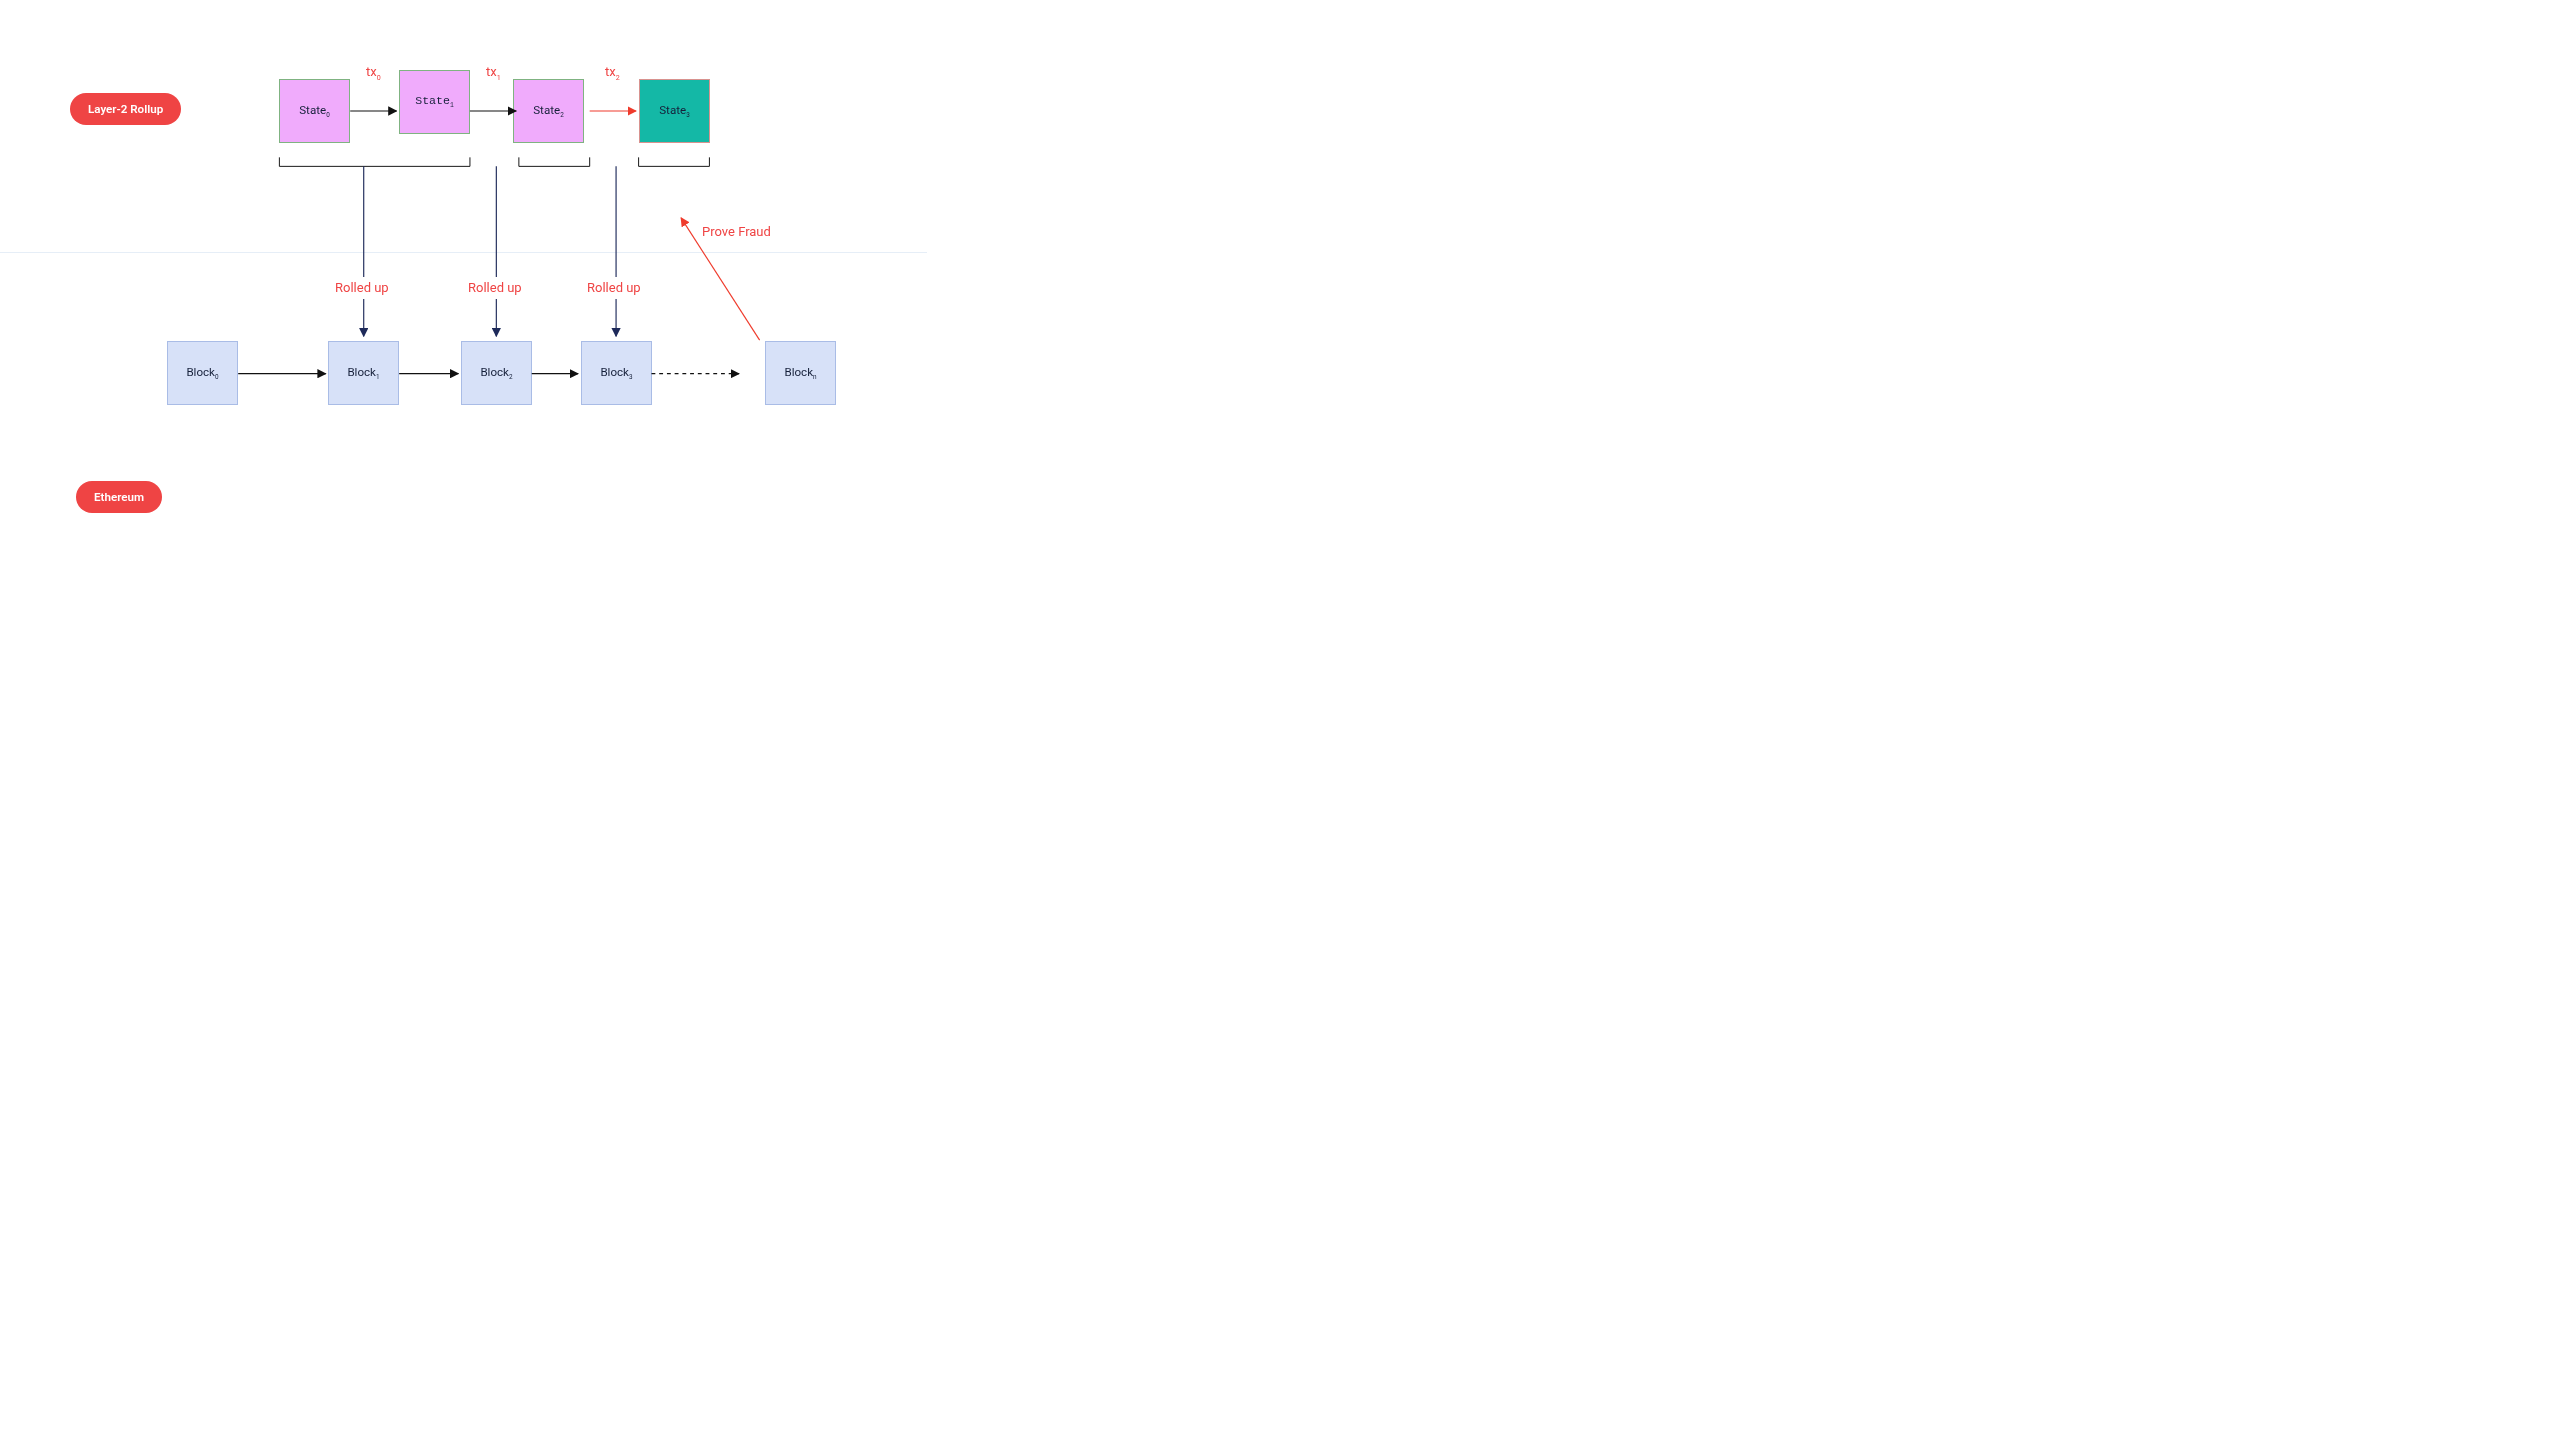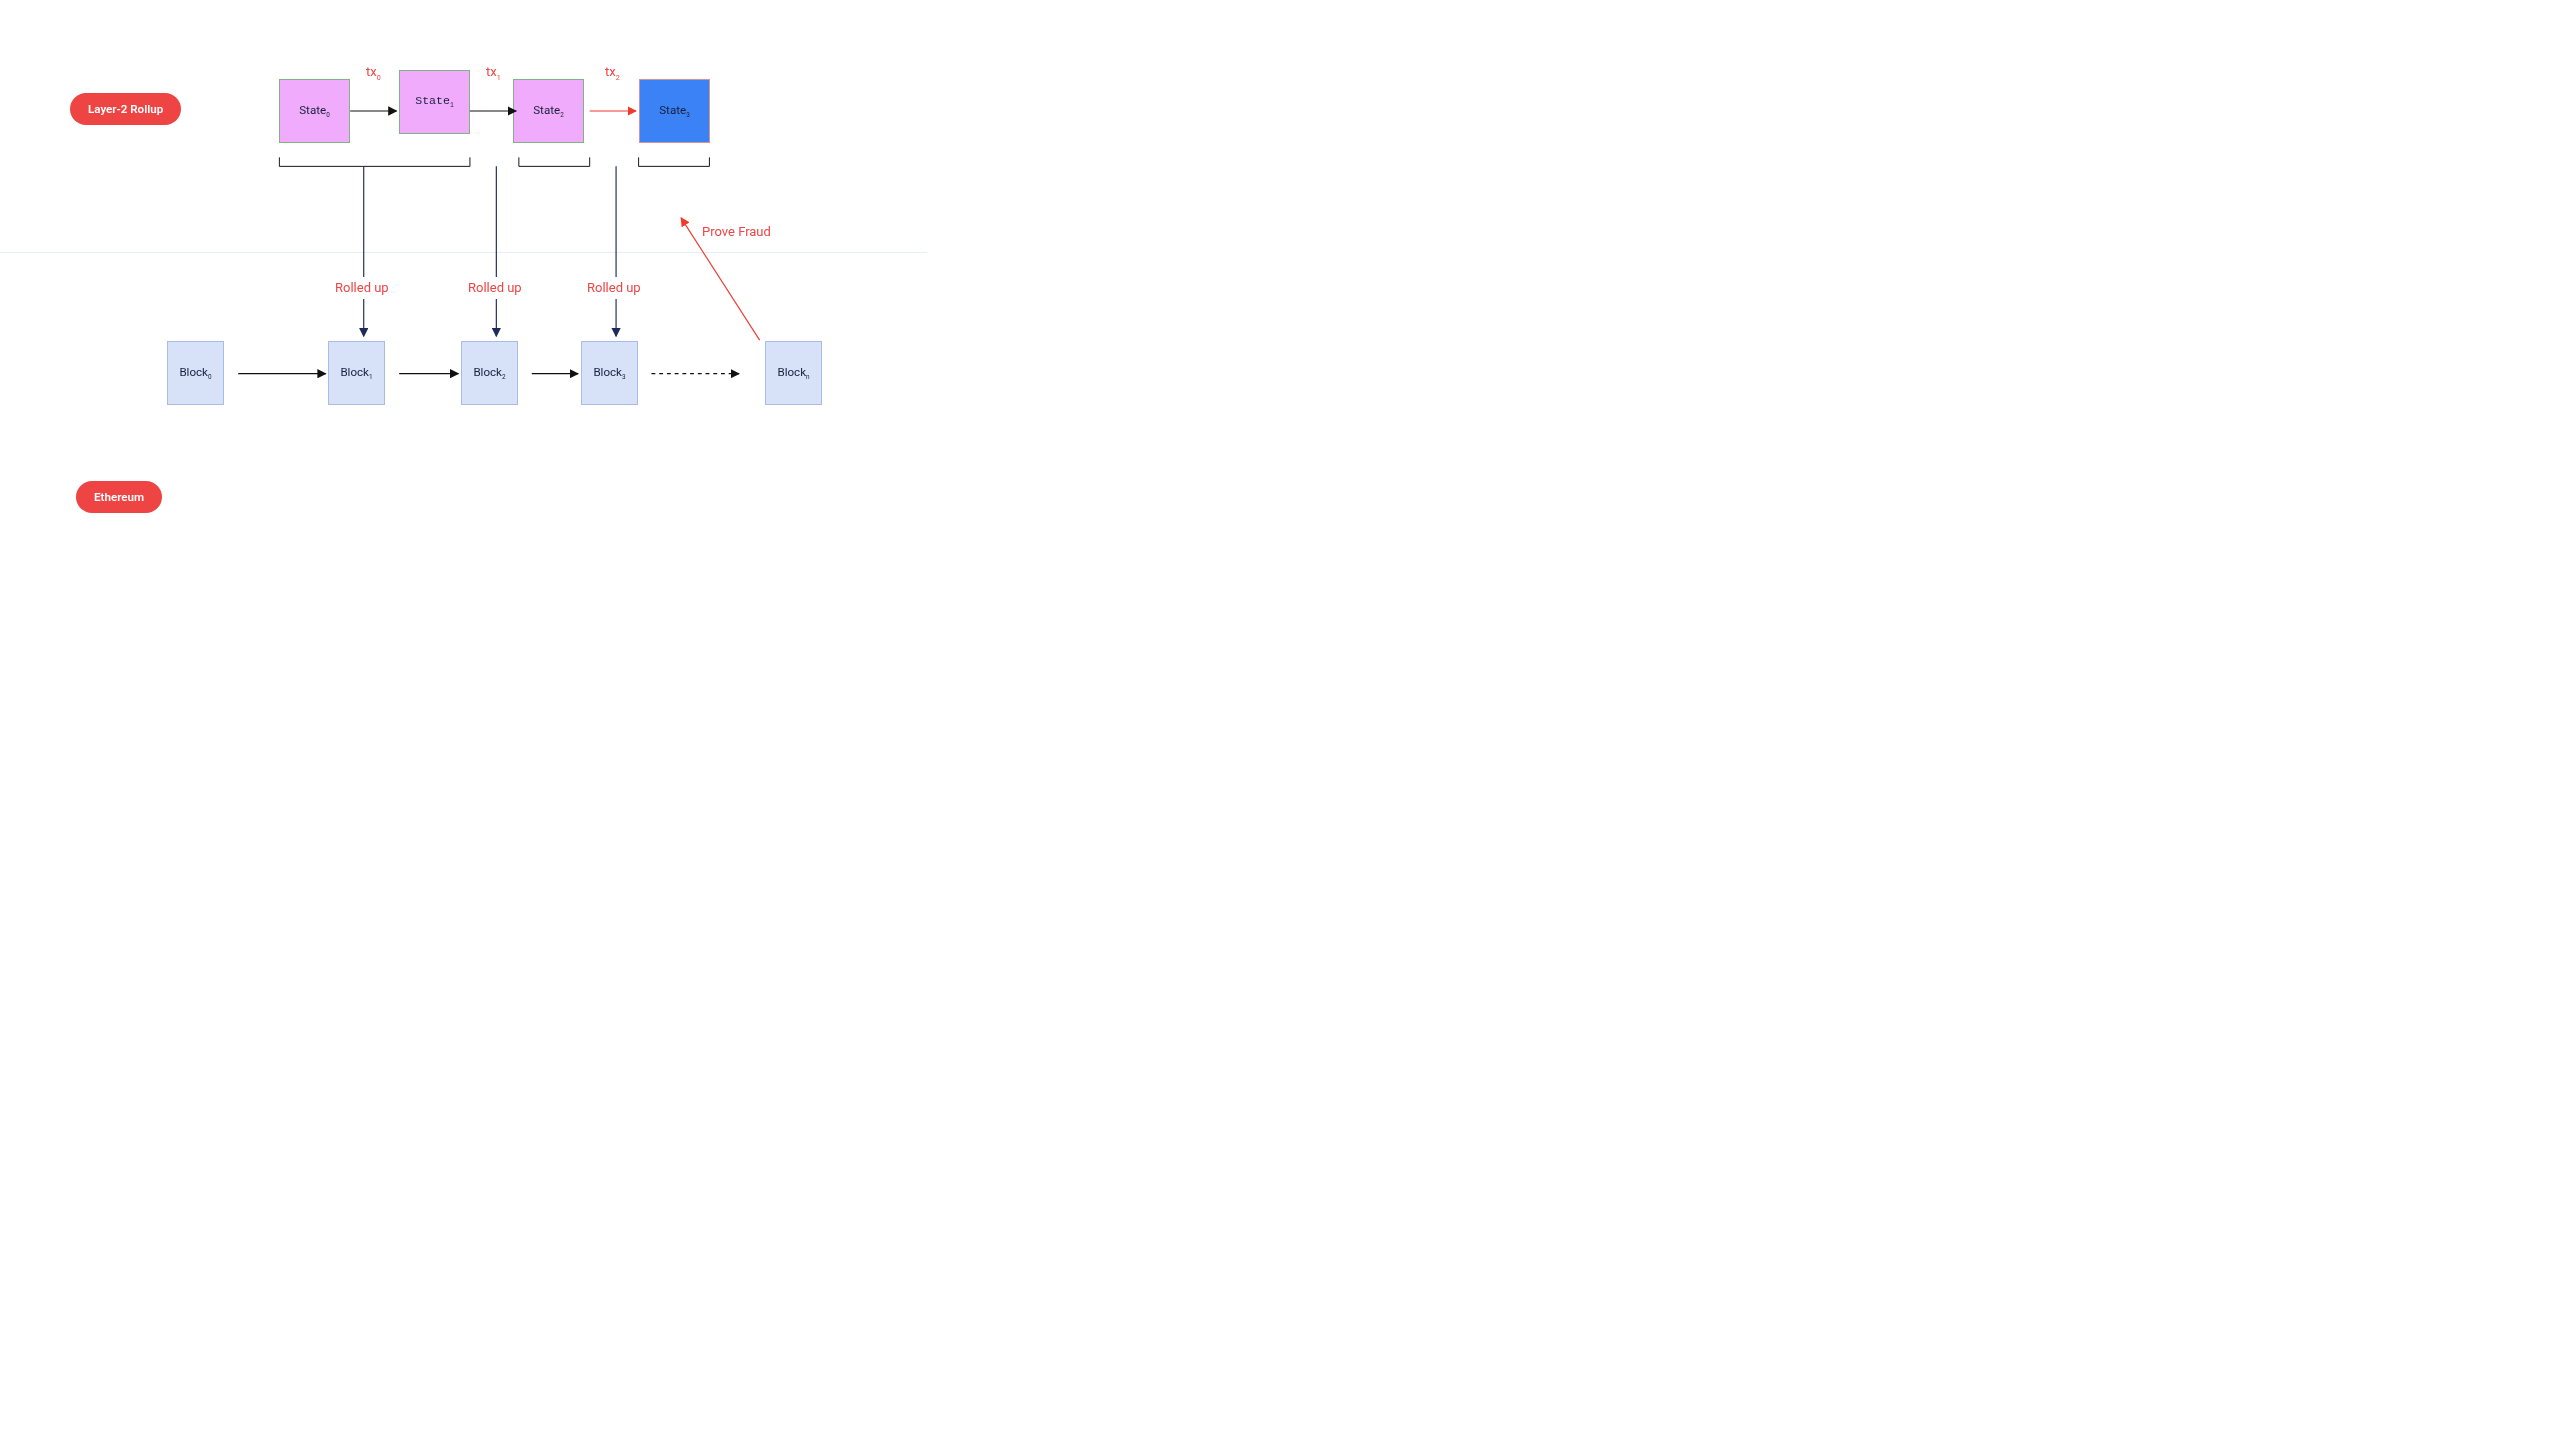--- a/index.html
+++ b/index.html
@@ -1,21 +1,21 @@
 <!DOCTYPE html>
 <html style="font-size:10.3px"><head>
 <meta charset="utf-8">
 <style>
   html,body{margin:0;padding:0;background:#ffffff;font-family:-apple-system,BlinkMacSystemFont,"Segoe UI",Roboto,Helvetica,Arial,sans-serif;}
   .canvas{position:relative;width:927px;height:522px;}
   .pill{position:absolute;background:#ef4444;color:#fff;font-weight:600;border-radius:643px;padding:9px 18px;font-size:11.6px;margin-top:48px;}
   .box{position:absolute;display:flex;align-items:center;justify-content:center;font-size:11.6px;color:#16203a;box-sizing:border-box;}
   .state{width:71px;height:64px;background:#f0abfc;border:0.6px solid #7fb381;}
-  .state.bad{background:#3b82f6;border:0.6px solid #d8928f;}
-  .block{width:57px;height:64px;background:#d7e1f8;border:0.6px solid #a9bce6;}
+  .state.bad{background:#14b8a6;border:0.6px solid #d8928f;}
+  .block{width:71px;height:64px;background:#d7e1f8;border:0.6px solid #a9bce6;}
   .lbl{position:absolute;font-size:13px;color:#ef4444;}
   .sub{font-size:0.55em;vertical-align:sub;}
   .divider{position:absolute;left:0;right:0;height:0.6px;background:#e6eef7;}
   svg.layer{position:absolute;left:0;top:0;width:927px;height:522px;pointer-events:none;}
 </style>
 </head>
 <body>
 
 <div class="canvas">
 

